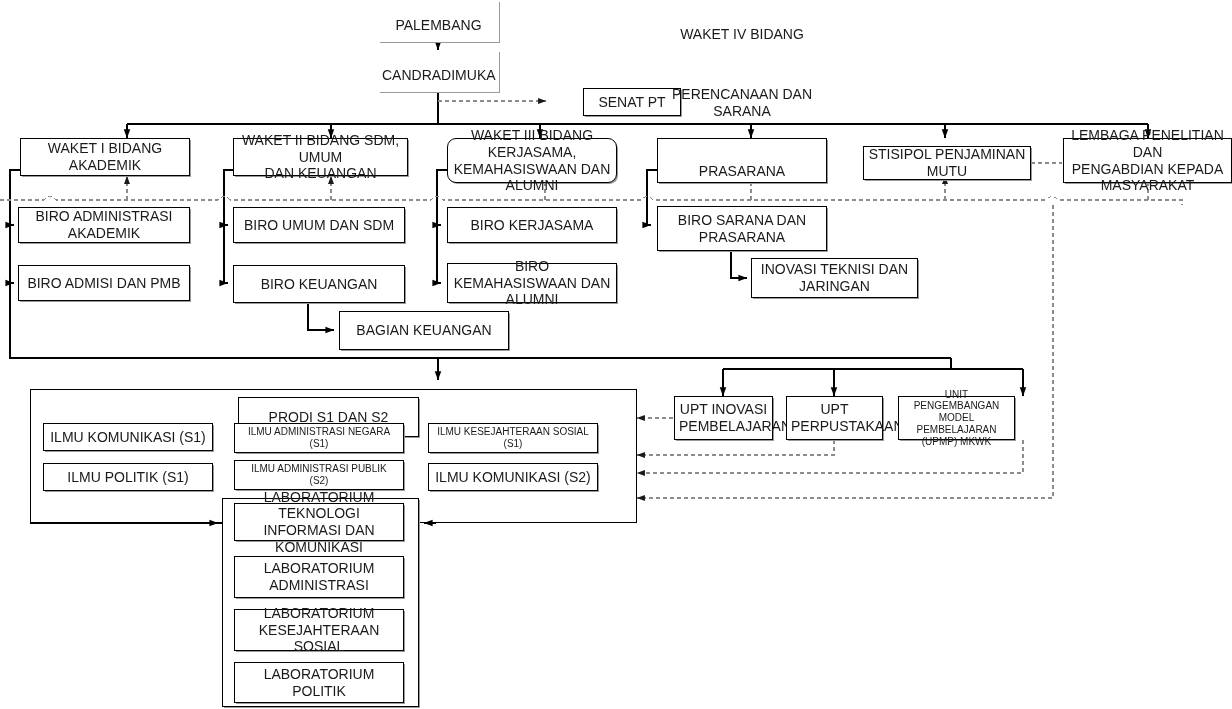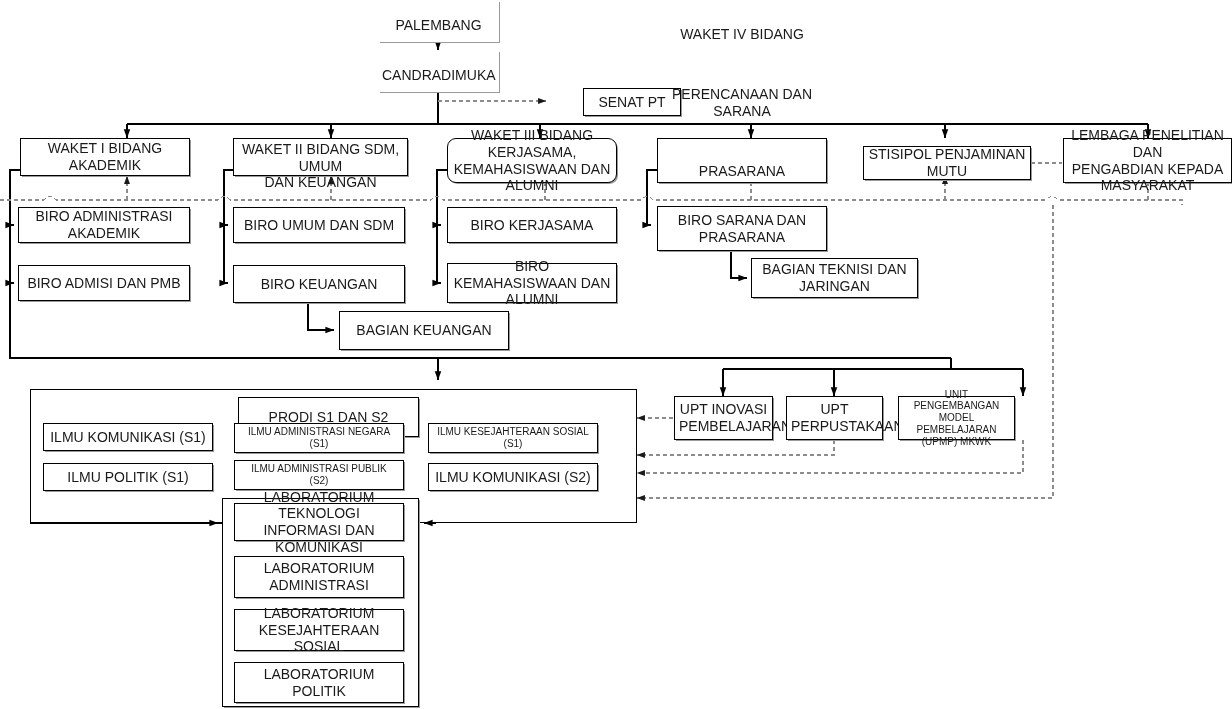--- a/index.html
+++ b/index.html
@@ -164,21 +164,21 @@
   </div>
 
   <div class="node f10" style="left:551px; top:88px; width:98px; height:28px;margin-left:32px;">
     <span>SENAT PT</span>
   </div>
 
   <div class="node f10" style="left:20px; top:138px; width:170px; height:38px;">
     <span>WAKET I BIDANG AKADEMIK</span>
   </div>
 
-  <div class="node f10" style="left:233px; top:138px; width:175px; height:38px; flex-direction:column; justify-content:space-between;">
+  <div class="node f10" style="left:233px; top:138px; width:175px; height:38px; flex-direction:column; justify-content:center;">
     <span>WAKET II BIDANG SDM, UMUM</span>
     <span>DAN KEUANGAN</span>
   </div>
 
   <div class="node f10" style="left:447px; top:138px; width:170px; height:45px; flex-direction:column; justify-content:center;border-radius:9px;">
     <span>WAKET III BIDANG</span>
     <span>KERJASAMA,</span>
     <span>KEMAHASISWAAN DAN ALUMNI</span>
   </div>
 
@@ -226,21 +226,21 @@
     <span>BIRO KEMAHASISWAAN DAN</span>
     <span>ALUMNI</span>
   </div>
 
   <div class="node f10" style="left:657px; top:206px; width:170px; height:45px; flex-direction:column; justify-content:center;">
     <span>BIRO SARANA DAN</span>
     <span>PRASARANA</span>
   </div>
 
   <div class="node f10" style="left:751px; top:258px; width:167px; height:40px; flex-direction:column; justify-content:center;">
-    <span>BAGIAN TEKNISI DAN</span>
+    <span>INOVASI TEKNISI DAN</span>
     <span>JARINGAN</span>
   </div>
 
   <div class="node f10" style="left:238px; top:397px; width:181px; height:40px;">
     <span>PRODI S1 DAN S2</span>
   </div>
 
   <div class="node f10" style="left:43px; top:423px; width:170px; height:28px;">
     <span>ILMU KOMUNIKASI (S1)</span>
   </div>

